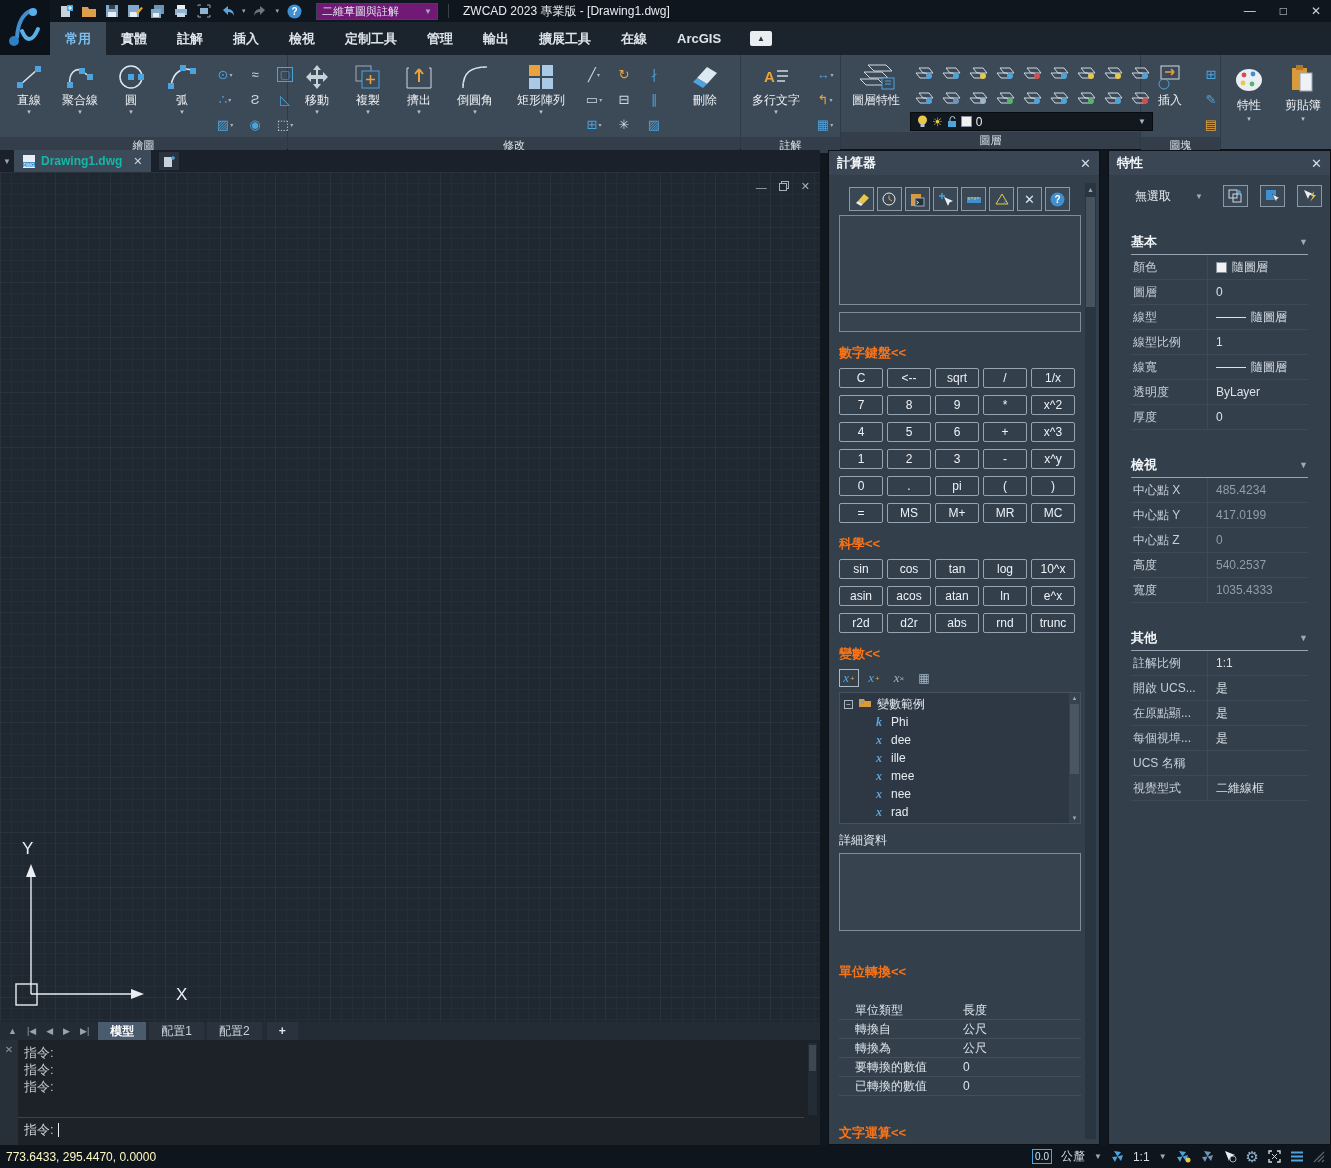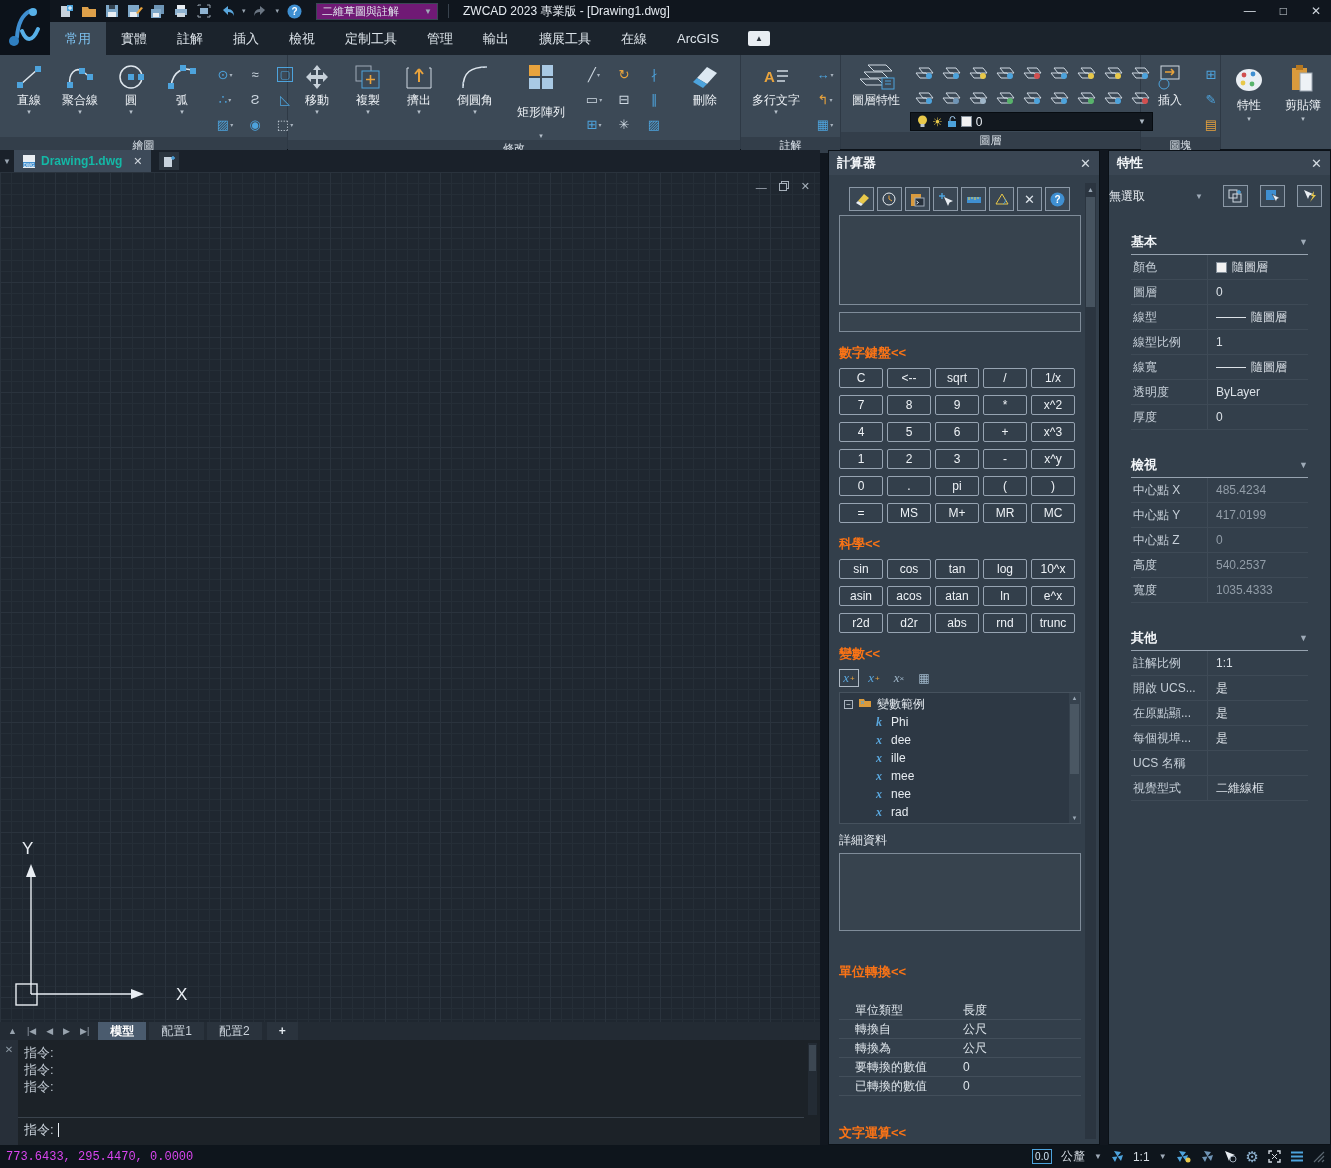--- a/index.html
+++ b/index.html
@@ -78,21 +78,21 @@
 #cmdgutter{position:absolute;left:0;top:0;width:18px;height:105px;background:#272f39;color:#8b97a2;font-size:10px;text-align:center;padding-top:4px;}
 #cmdhist{position:absolute;left:24px;top:4px;color:#bcc5ce;font-size:13px;line-height:17px;}
 #cmdsep{position:absolute;left:18px;right:16px;bottom:27px;border-top:1px solid #3a434d;}
 #cmdprompt{position:absolute;left:24px;bottom:6px;color:#c7d0d9;font-size:13px;display:flex;align-items:center;}
 #cmdprompt .cursor{display:inline-block;width:1.5px;height:14px;background:#e8eef4;margin-left:4px;}
 #cmdscroll{position:absolute;right:3px;top:3px;bottom:30px;width:9px;background:#232b34;}
 #cmdscroll .thumb{position:absolute;left:1px;top:2px;width:7px;height:26px;background:#3c4752;}
 
 
 #statusbar{position:absolute;left:0;top:1145px;width:1331px;height:23px;background:#0e151c;display:flex;align-items:center;padding:0 6px;}
-#coords{width:244px;color:#d946ef;font-size:12px;font-family:Liberation Mono, monospace;}
+#coords{width:244px;color:#fef9c3;font-size:12px;}
 .stoggles{display:flex;gap:3px;align-items:center;}
 .sright{margin-left:auto;display:flex;align-items:center;gap:9px;color:#d5dce3;}
 .sright .arr{font-size:8px;color:#9fabb8;}
 .prec-box{border:1px solid #4da3dc;color:#cfe4f5;font-size:10px;padding:0 2px;line-height:13px;}
 .gear{color:#8fb3d1;font-size:15px;}
 
 
 .pal{position:absolute;top:150px;height:995px;background:#333f4b;border:1px solid #0b1117;}
 #calc{left:828px;width:272px;}
 #props{left:1108px;width:223px;}
@@ -128,21 +128,21 @@
 .tree-scroll .a{display:block;text-align:center;font-size:6px;color:#9aa8b5;line-height:10px;}
 .tree-scroll .dn{position:absolute;bottom:0;left:0;right:0;}
 .tree-scroll .thumb{position:absolute;left:1px;top:11px;width:9px;height:70px;background:#4a5763;}
 .detail-lbl{margin-top:8px;font-size:12px;color:#dfe5eb;}
 .detail-box{margin-top:4px;height:78px;background:#37434e;border:1px solid #7f8c99;}
 .unit-table{margin-top:20px;}
 .unit-row{display:grid;grid-template-columns:108px 1fr;height:19px;align-items:center;border-bottom:1px solid #434f5b;padding-left:16px;font-size:12px;color:#dde4ea;}
 .txtop-sub{font-size:12px;color:#e6ebf0;margin:2px 0 5px 0;}
 
 
-.psel-row{display:flex;margin:10px 8px 0 0;gap:12px;}
+.psel-row{display:flex;margin:10px 8px 0 26px;gap:12px;}
 .psel{flex:1;display:flex;align-items:center;color:#e6ebf0;font-size:12px;}
 .psel .arr{margin-left:auto;margin-right:8px;font-size:8px;color:#9fabb8;}
 .picon{width:25px;height:22px;border:1px solid #8b98a6;background:#3a4754;display:flex;align-items:center;justify-content:center;}
 #prop-sections{padding:0 22px;}
 .psec-h{margin-top:26px;display:flex;align-items:center;border-bottom:1px solid #97a3b0;padding-bottom:3px;}
 .psec-h .t{font-weight:bold;font-size:13px;color:#f2f5f8;}
 .psec-h .arr{margin-left:auto;font-size:9px;color:#9fabb8;}
 .prow{display:grid;grid-template-columns:76px 1fr;height:25px;border-bottom:1px solid #3e4a56;align-items:center;font-size:12px;}
 .prow .pl{color:#c6cfd8;padding-left:2px;white-space:nowrap;overflow:hidden;}
 .prow .pv{border-left:1px solid #3e4a56;height:100%;display:flex;align-items:center;padding-left:8px;color:#dbe1e7;gap:5px;}
@@ -237,21 +237,21 @@
 <div id="logo">
   <svg width="38" height="42" viewBox="0 0 38 42">
     <path d="M24 4 C16 8 12 16 11 30" stroke="#3f8fd1" stroke-width="4" fill="none" stroke-linecap="round"></path>
     <path d="M16 24 C20 34 26 36 32 22" stroke="#57b0e8" stroke-width="4" fill="none" stroke-linecap="round"></path>
     <circle cx="8" cy="34" r="5" fill="#2f7fc1"></circle>
     <circle cx="27" cy="5" r="4" fill="#57b0e8"></circle>
   </svg>
 </div>
 
 <div id="tabrow">
-  <div id="ribbon-tabs" style="display:flex;">
+  <div id="ribbon-tabs" style="display:flex;font-weight:bold;">
       <div class="rtab active">常用</div>
       <div class="rtab">實體</div>
       <div class="rtab">註解</div>
       <div class="rtab">插入</div>
       <div class="rtab">檢視</div>
       <div class="rtab">定制工具</div>
       <div class="rtab">管理</div>
       <div class="rtab">輸出</div>
       <div class="rtab">擴展工具</div>
       <div class="rtab">在線</div>
@@ -375,21 +375,21 @@
       <div class="rbl" style="min-width:56px;">
         <span class="ric">
             <svg width="32" height="28">
               <path d="M4 25 C4 9 12 4 28 4" stroke="#dfe7ee" stroke-width="1.6" fill="none"></path>
               <path d="M4 25v-6M28 4h-6" stroke="#8fa3b5" stroke-dasharray="2 2" fill="none"></path>
             </svg>
           </span>
         <span class="rlb">倒圓角</span>
           <span class="rdd">▾</span>
       </div>
-      <div class="rbl" style="min-width:66px;gap:12px;">
+      <div class="rbl" style="min-width:66px;">
         <span class="ric">
             <svg width="28" height="28">
               <rect x="2" y="2" width="11" height="11" fill="#e8a33d"></rect>
               <rect x="15" y="2" width="11" height="11" fill="#a9c9e4"></rect>
               <rect x="2" y="15" width="11" height="11" fill="#a9c9e4"></rect>
               <rect x="15" y="15" width="11" height="11" fill="#a9c9e4"></rect>
             </svg>
           </span>
         <span class="rlb">矩形陣列</span>
           <span class="rdd">▾</span>

